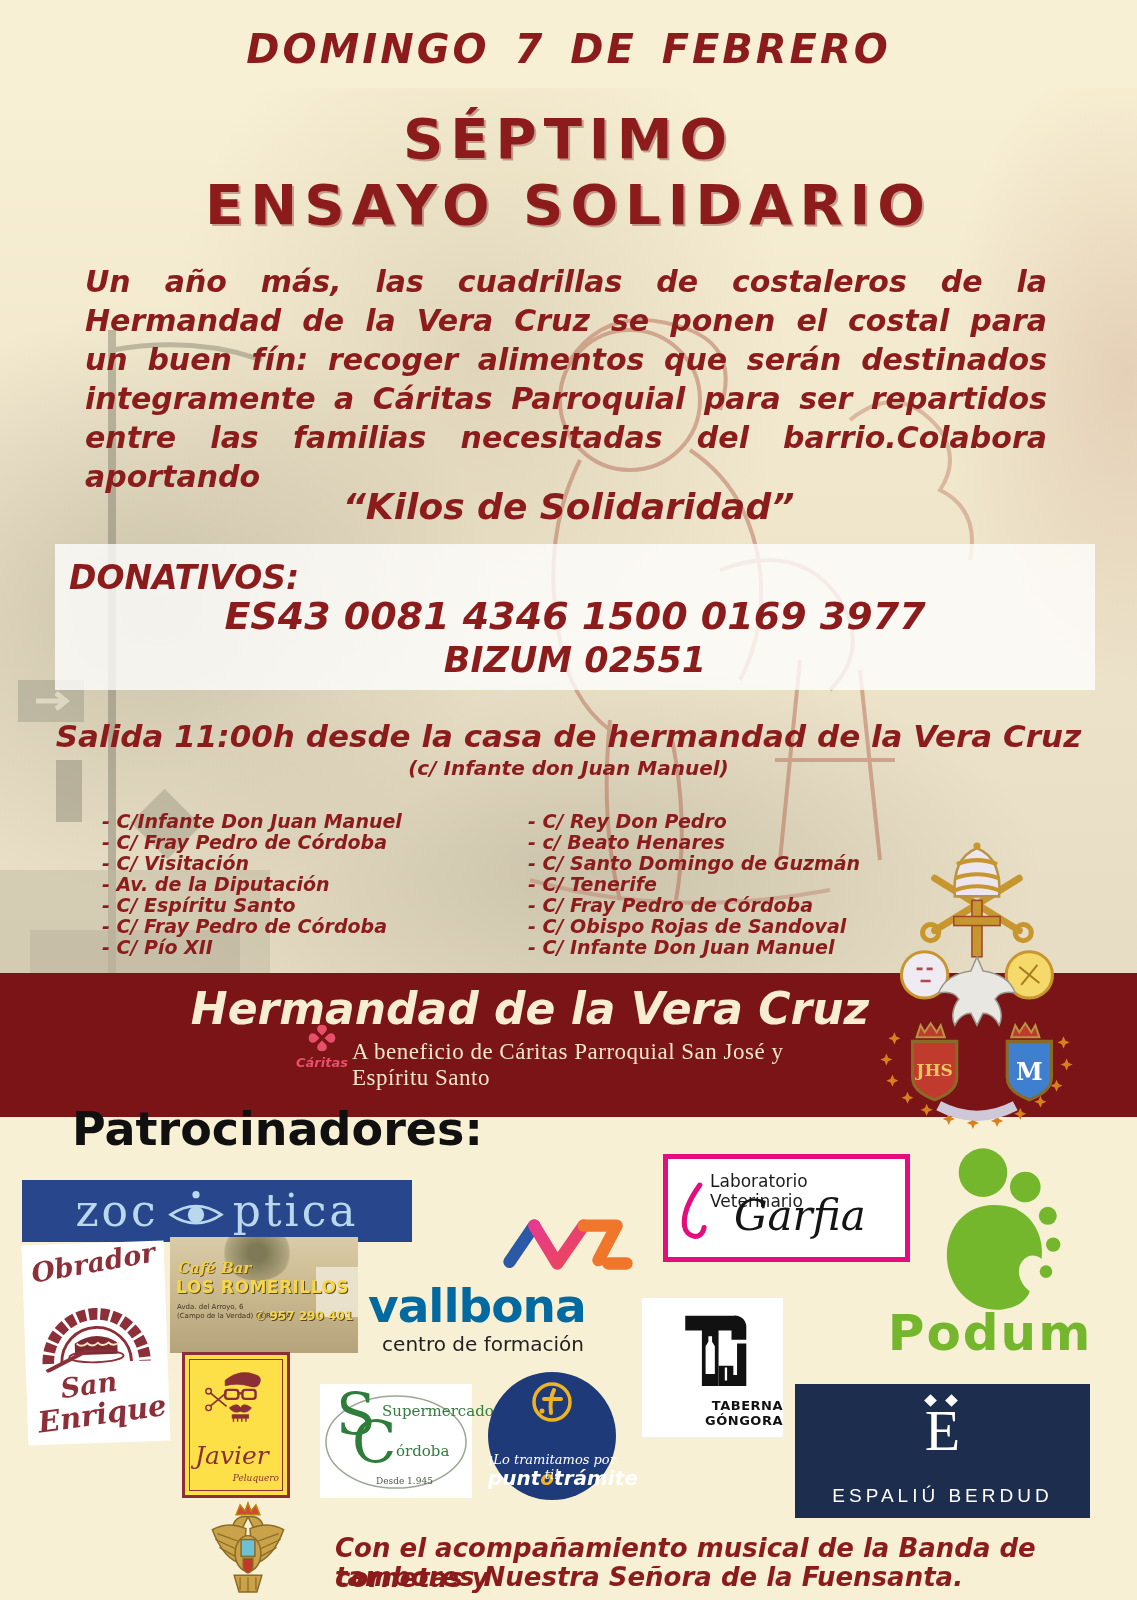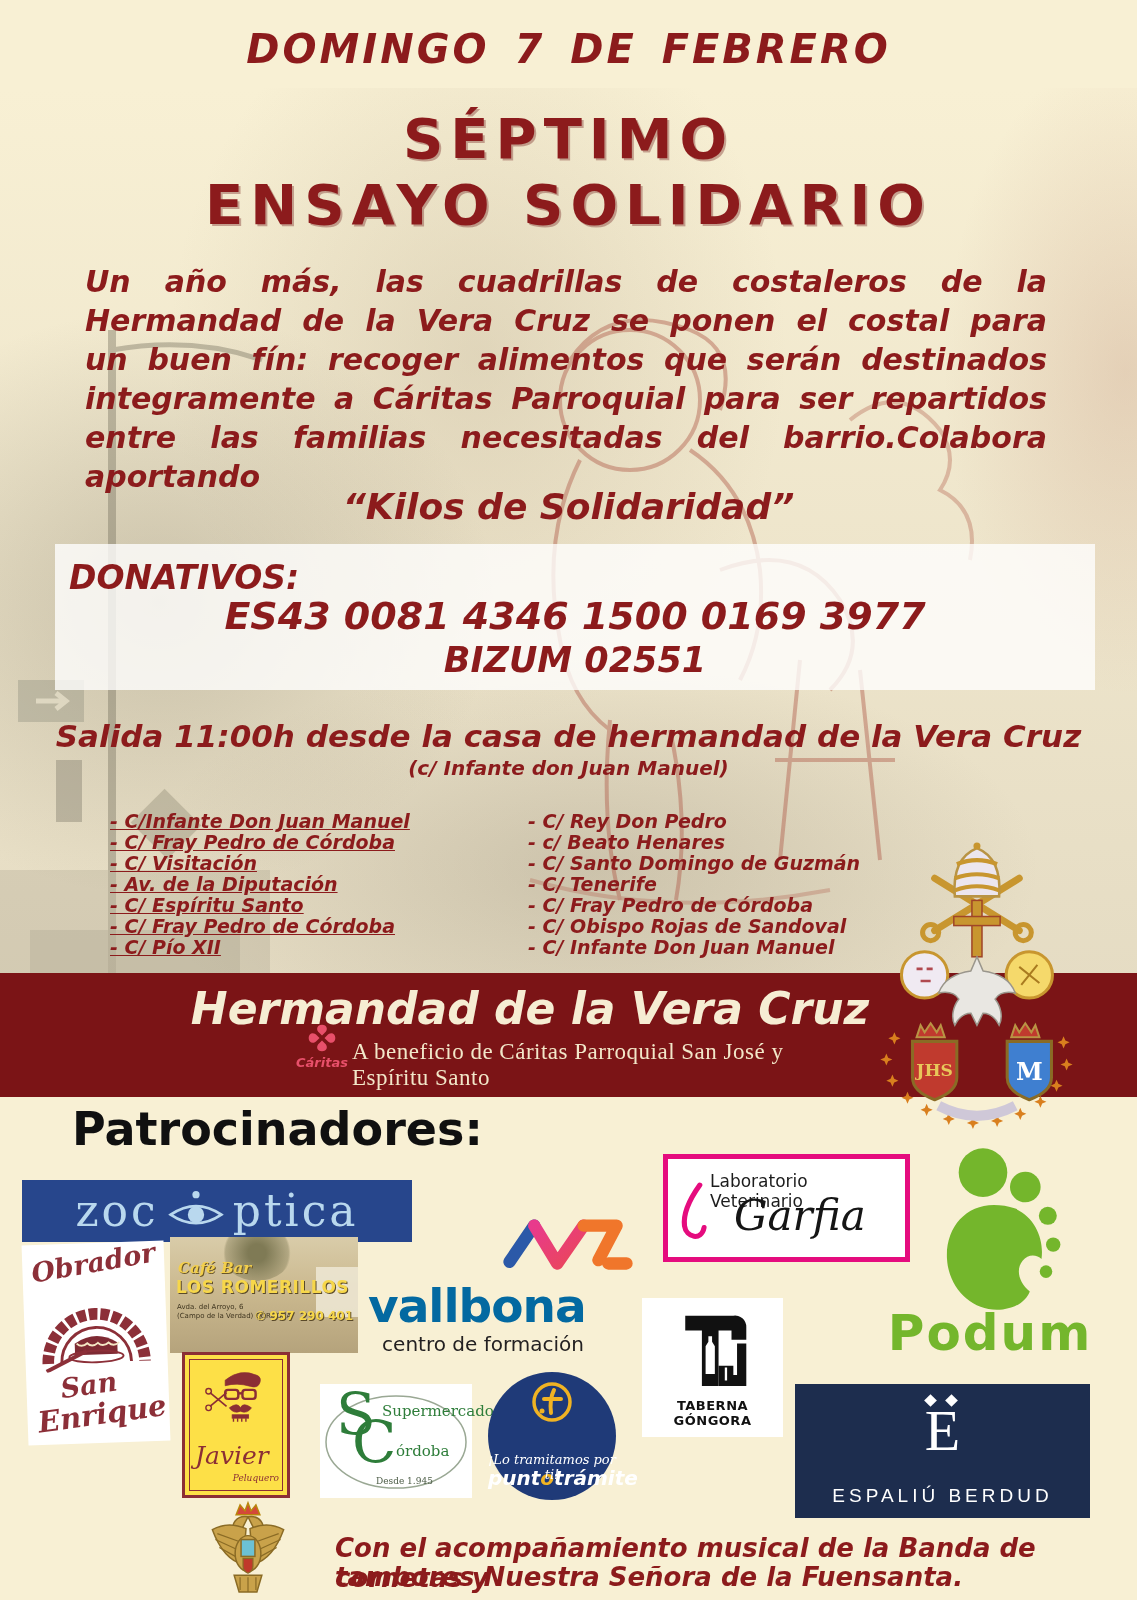--- a/index.html
+++ b/index.html
@@ -33,23 +33,23 @@
   .slogan{ top:486px; left:0; right:0; text-align:center; font-size:36px; }
   
   .donations{ top:544px; left:55px; width:1040px; height:146px; background:rgba(255,255,255,0.78); }
   .don-label{ top:14px; left:14px; font-size:33px; }
   .don-iban{ top:50px; left:0; width:100%; text-align:center; font-size:38px; }
   .don-bizum{ top:96px; left:0; width:100%; text-align:center; font-size:35px; }
   
   .departure-heading{ top:718px; left:0; right:0; text-align:center; font-size:31px; }
   .departure-sub{ top:756px; left:0; right:0; text-align:center; font-size:20px; }
   .route-col{ top:811px; font-size:19px; line-height:21px; white-space:nowrap; }
-  .route-left{ left:110px;text-decoration:underline; } .route-right{ left:528px; }
-  
-  .banner{ top:973px; left:0; width:1137px; height:124px; background:#7b1416;text-decoration:underline; }
+  .route-left{ left:102px; } .route-right{ left:528px; }
+  
+  .banner{ top:973px; left:0; width:1137px; height:144px; background:#7b1416;text-decoration:underline; }
   .banner-title{ top:10px; left:0; width:1060px; text-align:center; font-size:44px; color:#f6edd3; }
   .caritas{ top:50px; left:296px; width:52px; text-align:center; }
   .caritas-label{ display:block; font-size:13px; color:#e8506a; font-style:italic; font-weight:bold; margin-top:-2px;}
   .banner-sub{ top:66px; left:352px; width:500px; font-family:"Liberation Serif", serif;
     font-size:23px; color:#f2e7c9; letter-spacing:.5px;}
   
   .sponsors-heading{ top:1102px; left:72px; font-size:46px; font-weight:bold; color:#101010; }
   .logo-box{ position:absolute; box-sizing:border-box; }
   .zocoptica{ left:22px; top:1180px; width:390px; height:62px; background:#27468c;
     display:flex; align-items:center; justify-content:center; gap:8px;}
@@ -96,21 +96,21 @@
   .sup-word2{ top:58px; left:76px; font-size:15px; }
   .sup-since{ top:92px; left:56px; font-size:9px; color:#4c5c46;}
   .puntotramite{ left:488px; top:1372px; width:128px; height:128px; border-radius:50%; background:#1f3a78; color:#fff;}
   .pt-coin{ left:42px; top:8px; }
   .pt-name{ top:54px; left:0; width:100%; text-align:center; font-size:20px; font-weight:bold; font-style:italic;margin-top:40px;}
   .pt-mid{ color:#f0b323; }
   .pt-tag{ top:80px; left:0; width:100%; text-align:center; font-size:13px; font-style:italic;
     font-family:"DejaVu Serif", serif;}
   .taberna{ left:642px; top:1298px; width:141px; height:139px; background:#fff;}
   .tg-mono{ left:34px; top:10px; }
-  .tab-name{ bottom:9px; left:0; width:100%; text-align:center; font-size:13px; font-weight:800;
+  .tab-name{ bottom:9px; left:0; width:100%; text-align:right; font-size:13px; font-weight:800;
     color:#111; letter-spacing:.5px;}
   .espaliu{ left:795px; top:1384px; width:295px; height:134px; background:#1d2d4e; color:#fff;}
   .esp-diamond{ position:absolute; width:9px; height:9px; background:#fff; transform:rotate(45deg); top:12px;}
   .esp-d1{ left:131px; } .esp-d2{ left:152px; }
   .esp-initial{ top:18px; left:0; width:100%; text-align:center; font-size:58px;
     font-family:"Liberation Serif", serif; line-height:1;}
   .esp-name{ bottom:11px; left:0; width:100%; text-align:center; font-size:19px; letter-spacing:4px;
     font-family:"Liberation Sans", sans-serif;}
   
   .eagle{ left:203px; top:1500px; }

